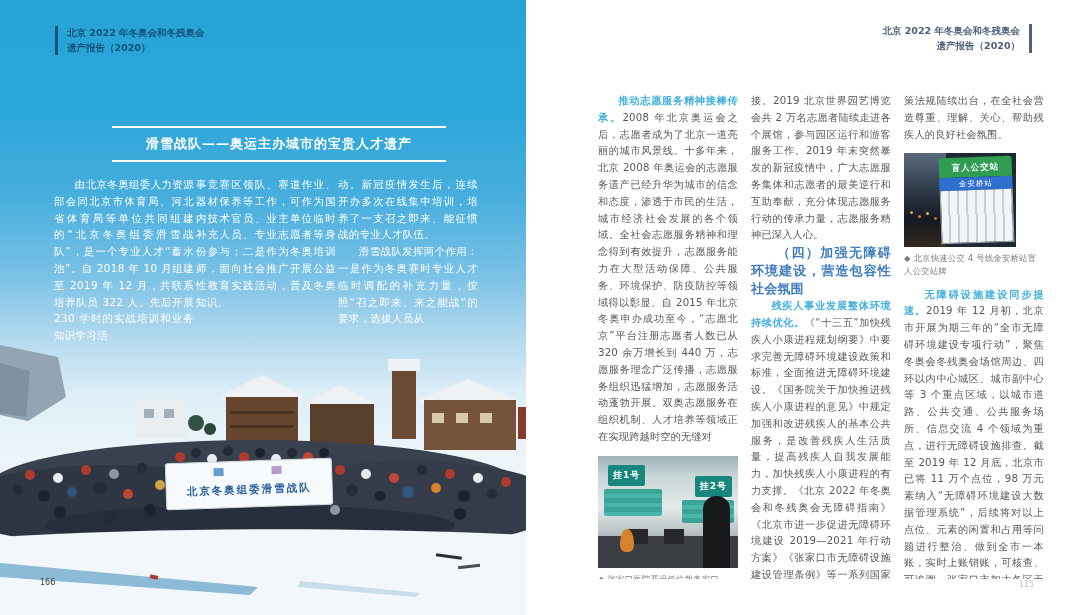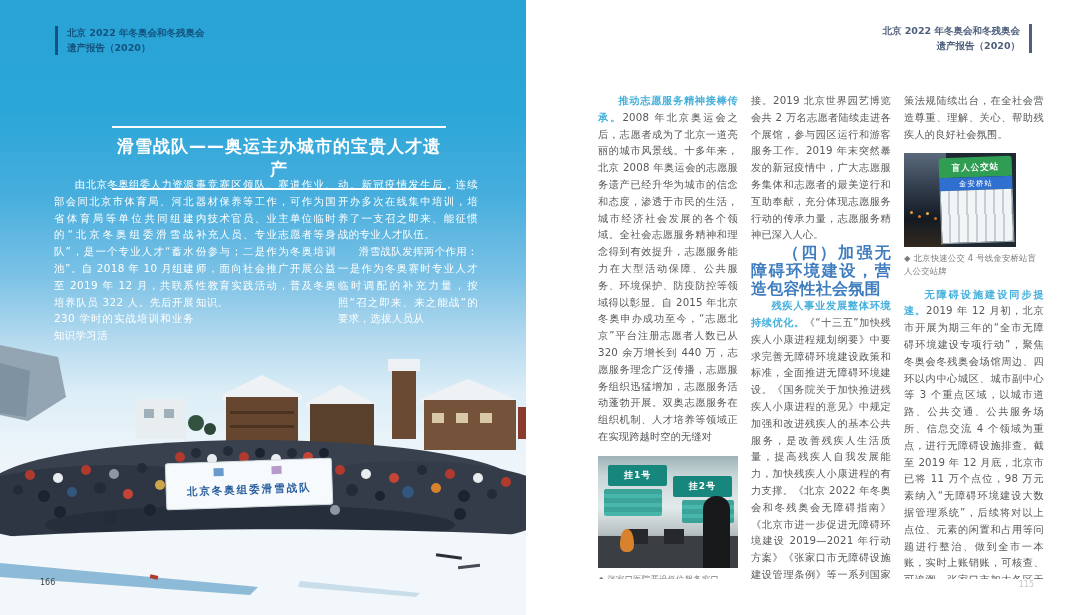--- a/index.html
+++ b/index.html
@@ -13,21 +13,21 @@
   .page-left{
     left:0;width:526px;
     background:linear-gradient(180deg,#29a3d6 0%,#2ba6d8 18%,#47aedd 32%,#7cc2e6 45%,#b3d9ee 55%,#ddeef7 64%,#eef5fa 75%);
   }
   .lp-header{
     position:absolute;left:55px;top:26px;border-left:3px solid #14527e;
     padding-left:9px;color:#14527e;font-size:9.5px;line-height:1.55;font-weight:bold;
   }
   .lp-title{
     position:absolute;left:112px;top:126px;width:330px;text-align:center;
-    color:#ffffff;font-weight:bold;font-size:17px;letter-spacing:1px;
+    color:#ffffff;font-weight:bold;font-size:13px;letter-spacing:1px;
     border-top:2px solid #ffffff;border-bottom:2px solid #ffffff;padding:7px 2px;
   }
   .lp-cols{position:absolute;left:54px;top:176px;width:442px;display:flex;gap:2px;}
   .lp-col{
     width:140px;color:#ffffff;font-size:10.4px;line-height:16.8px;
     text-align:justify;letter-spacing:0.4px;font-weight:500;
   }
   .lp-col p{margin:0;text-indent:2em;}
   .lp-col p.cont{text-indent:0;}
   .photo-scene{position:absolute;left:0;bottom:0;width:526px;height:290px;}
@@ -44,34 +44,34 @@
   }
   .rp-cols{position:absolute;left:38px;top:93px;width:446px;height:486px;display:flex;gap:13px;overflow:hidden;}
   .rp-col{
     width:140px;color:#56585b;font-size:10.2px;line-height:16.8px;
     text-align:justify;letter-spacing:0.2px;
   }
   .rp-col p{margin:0;text-indent:2em;}
   .rp-col p.cont{text-indent:0;}
   .lead{color:#45b0dc;font-weight:bold;}
   .section-heading{
-    color:#3f7dbe;font-weight:bold;font-size:16px;line-height:18px;
+    color:#3f7dbe;font-weight:bold;font-size:13px;line-height:18px;
     margin:12px 0 9px;text-indent:0.5em;
   }
   figure{margin:10px 0 0 0;}
   figcaption{color:#7a7c7f;font-size:8.4px;line-height:1.5;margin-top:5px;text-align:left;text-indent:0;}
 
   
   .photo1-frame{
     position:relative;width:140px;height:112px;overflow:hidden;
     background:linear-gradient(180deg,#9fb3b8 0%,#c9d6d8 18%,#e3eaeb 46%,#b9c2c4 68%,#55595d 100%);
   }
   .chip{
     position:absolute;background:#17867c;color:#fff;font-size:9px;font-weight:bold;
-    padding:2px 16px;border-radius:2px;letter-spacing:1px;
+    padding:2px 5px;border-radius:2px;letter-spacing:1px;
   }
   .chip1{left:10px;top:9px;}
   .chip2{right:6px;top:20px;}
   .board{
     position:absolute;border-radius:2px;opacity:.92;
     background:repeating-linear-gradient(180deg,#2f9e93 0 5px,#3bb2a5 5px 9px);
   }
   .board1{left:6px;top:33px;width:58px;height:27px;}
   .board2{right:4px;top:44px;width:52px;height:23px;}
   .counter{position:absolute;left:0;bottom:0;width:100%;height:32px;background:#3b3e42;}

